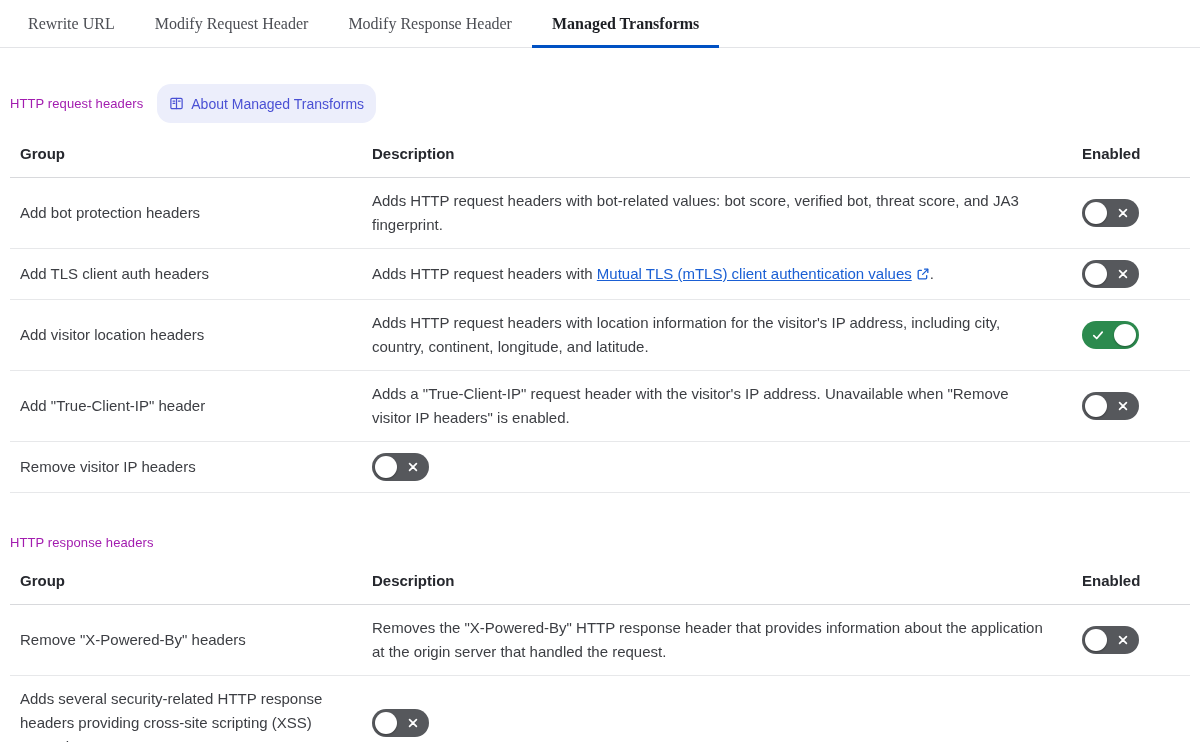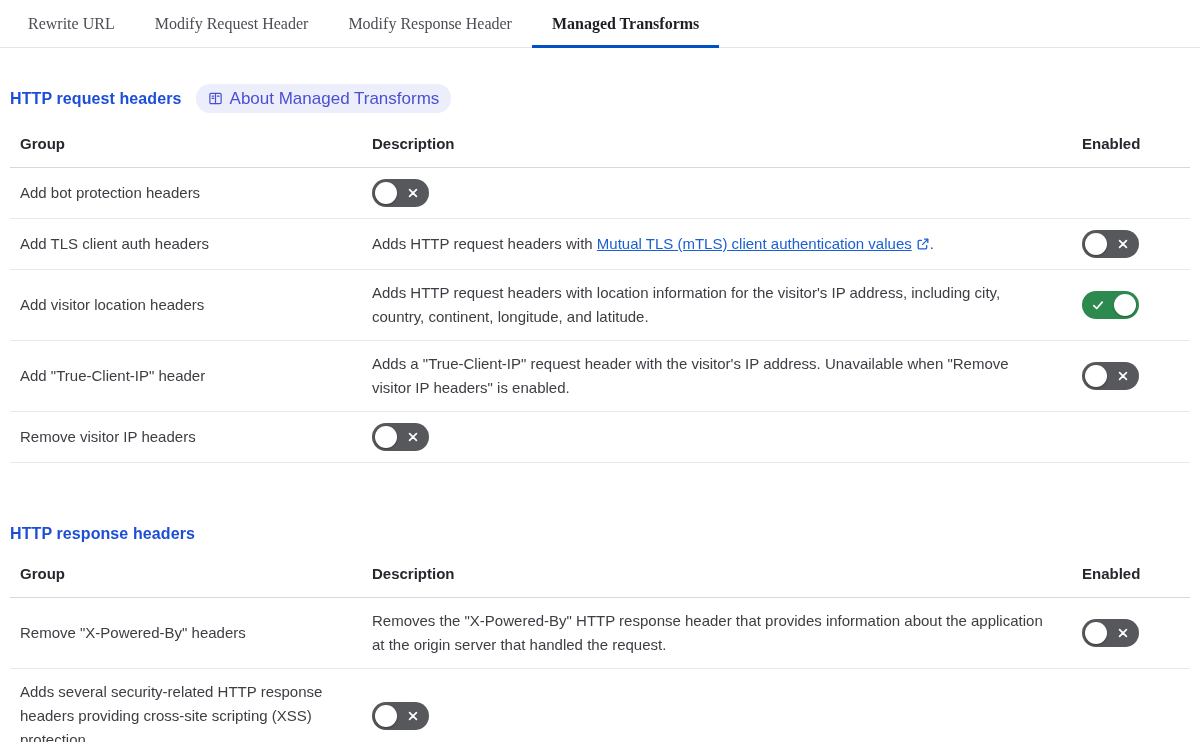--- a/index.html
+++ b/index.html
@@ -19,27 +19,27 @@
   }
   .tab.active { color: #1d1f24; font-weight: 700; }
   .tab.active::after {
     content: ""; position: absolute; left: 0; right: 0; bottom: -1px; height: 3px;
     background: var(--accent-blue, #0051c3);
   }
 
   
   .content { padding: 0 10px; }
   .section-head { display: flex; align-items: center; gap: 14px; margin: 36px 0 10px; }
-  .section-head.second { margin-top: 62px; }
-  .section-title { font-size: 16px; font-weight: 700; color: #1d4ed8; letter-spacing: .1px; }
+  .section-head.second { margin-top: 42px; }
+  .section-title { font-size: 13px; font-weight: 400; color: #a21caf; letter-spacing: .1px; }
 
   .badge {
     display: inline-flex; align-items: center; gap: 7px;
     background: #eceefb; color: #4a50d4;
-    font-size: 17px; line-height: 1; padding: 6px 12px; border-radius: 14px;
+    font-size: 14px; line-height: 1; padding: 12px 12px; border-radius: 14px;
     cursor: pointer; border: none; font-family: inherit;
   }
   .badge svg { flex: 0 0 auto; }
 
   
   .tbl { width: 100%; }
   .thead, .row { display: grid; grid-template-columns: 352px 1fr 118px; }
   .thead {
     border-bottom: 1px solid #d8d9dc; font-size: 14.5px; font-weight: 700; color: #26282e;
   }
@@ -98,20 +98,21 @@
     </div>
     <div class="tbl">
       <div class="thead">
         <div class="cell">Group</div>
         <div class="cell">Description</div>
         <div class="cell">Enabled</div>
       </div>
       <div>
           <div class="row">
             <div class="cell group-cell">Add bot protection headers</div>
+            <div class="cell desc-cell">Adds HTTP request headers with bot-related values: bot score, verified bot, threat score, and JA3 fingerprint.</div>
             <div class="cell enabled-cell">
               <button class="toggle off" aria-pressed="false">
                 <span class="knob"></span>
                 <svg width="14" height="14" viewBox="0 0 14 14">
                   <path d="M3.6 3.6l6.8 6.8M10.4 3.6l-6.8 6.8" stroke="#fff" stroke-width="1.7" stroke-linecap="round"></path>
                 </svg>
               </button>
             </div>
           </div>
           <div class="row">

